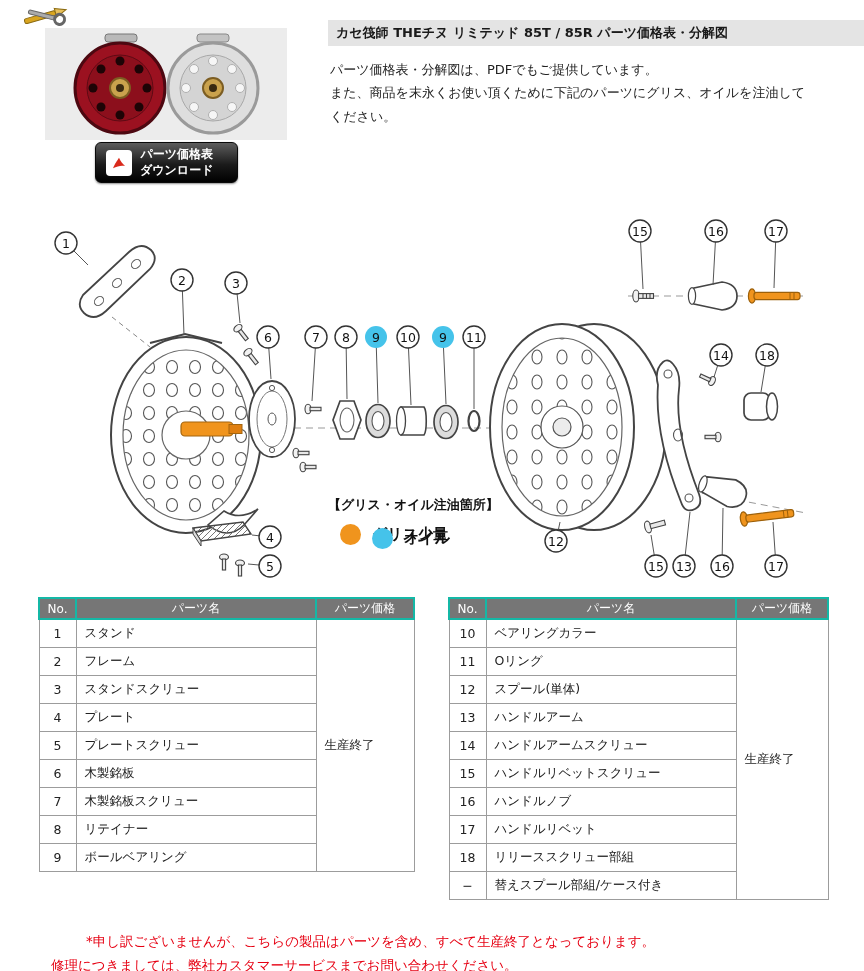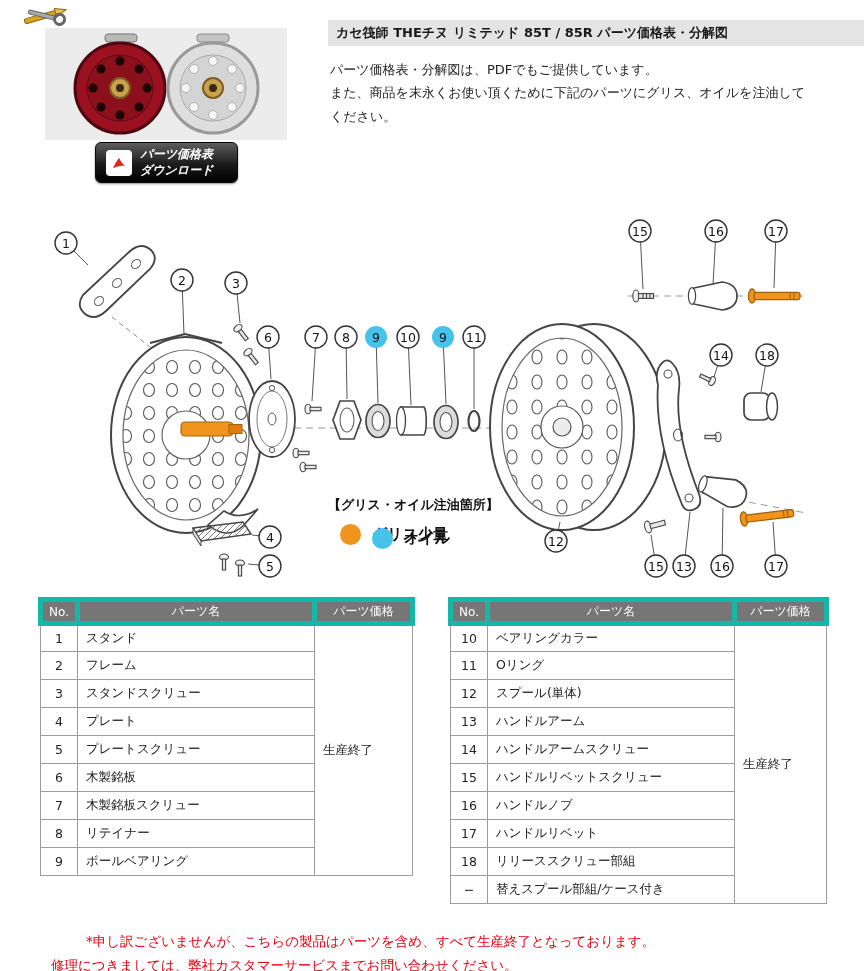--- a/index.html
+++ b/index.html
@@ -8,41 +8,41 @@
   .page { position:relative; width:864px; height:971px; background:#fff; overflow:hidden; }
   .abs { position:absolute; }
 
   .tools-icon { left:20px; top:2px; }
 
   .product-panel { left:45px; top:28px; width:242px; height:112px; background:#ececec; }
 
   .dl-btn { left:95px; top:142px; width:143px; height:41px; border-radius:6px;
     background:linear-gradient(#5d5d5d,#1b1b1b 55%,#000); border:1px solid #0a0a0a;
     display:flex; align-items:center; gap:8px; padding:0 10px; cursor:pointer;
-    box-shadow:0 1px 2px rgba(0,0,0,.45);font-style:italic; }
+    box-shadow:0 1px 2px rgba(0,0,0,.45); }
   .pdf-icon { width:26px; height:26px; background:#fff; border-radius:4px;
     display:flex; align-items:center; justify-content:center; flex:0 0 auto; }
   .dl-text { color:#fff; font-size:12px; font-weight:bold; line-height:1.3; white-space:nowrap; text-align:center; }
 
   .title-bar { left:328px; top:20px; width:539px; background:#e4e4e4; font-size:13px;
     font-weight:bold; color:#1a1a1a; padding:4px 10px 4px 8px; }
   .intro { left:330px; top:58px; width:515px; font-size:13px; color:#222; line-height:1.8; }
 
   #diagram-svg { left:0; top:195px; }
 
   .legend-title { left:328px; top:496px; font-size:13px; font-weight:bold; color:#111; }
   .legend-item { display:flex; align-items:center; gap:11px; }
   .legend-dot { width:21px; height:21px; border-radius:50%; display:inline-block; flex:0 0 auto; }
   .legend-label { font-size:15px; font-weight:bold; color:#111; }
 
   .parts-table { border-collapse:collapse; table-layout:fixed; background:#fff; }
   .t-left  { left:38px;  top:597px; width:377px; }
   .t-right { left:448px; top:597px; width:381px; }
   .parts-table th { background:#767676; color:#fff; font-weight:normal; font-size:12px;
-    text-align:center; border:5px solid #14b8a6; height:21px; padding:1px 2px; }
+    text-align:center; border:2px solid #14b8a6; height:21px; padding:1px 2px; }
   .parts-table td { border:1px solid #9c9c9c; font-size:12.5px; color:#222;
     height:28px; padding:2px 8px; }
   .parts-table th:nth-child(1) { width:37px; }
   .t-left  th:nth-child(3) { width:98px; }
   .t-right th:nth-child(3) { width:92px; }
   .no-cell { text-align:center; padding:2px 2px; }
   .price-cell { text-align:left; vertical-align:middle; font-size:13px; }
 
   .footer-note { left:38px; top:930px; font-size:13.5px; line-height:1.75; }
   .footer-line.indent { padding-left:13px; }

